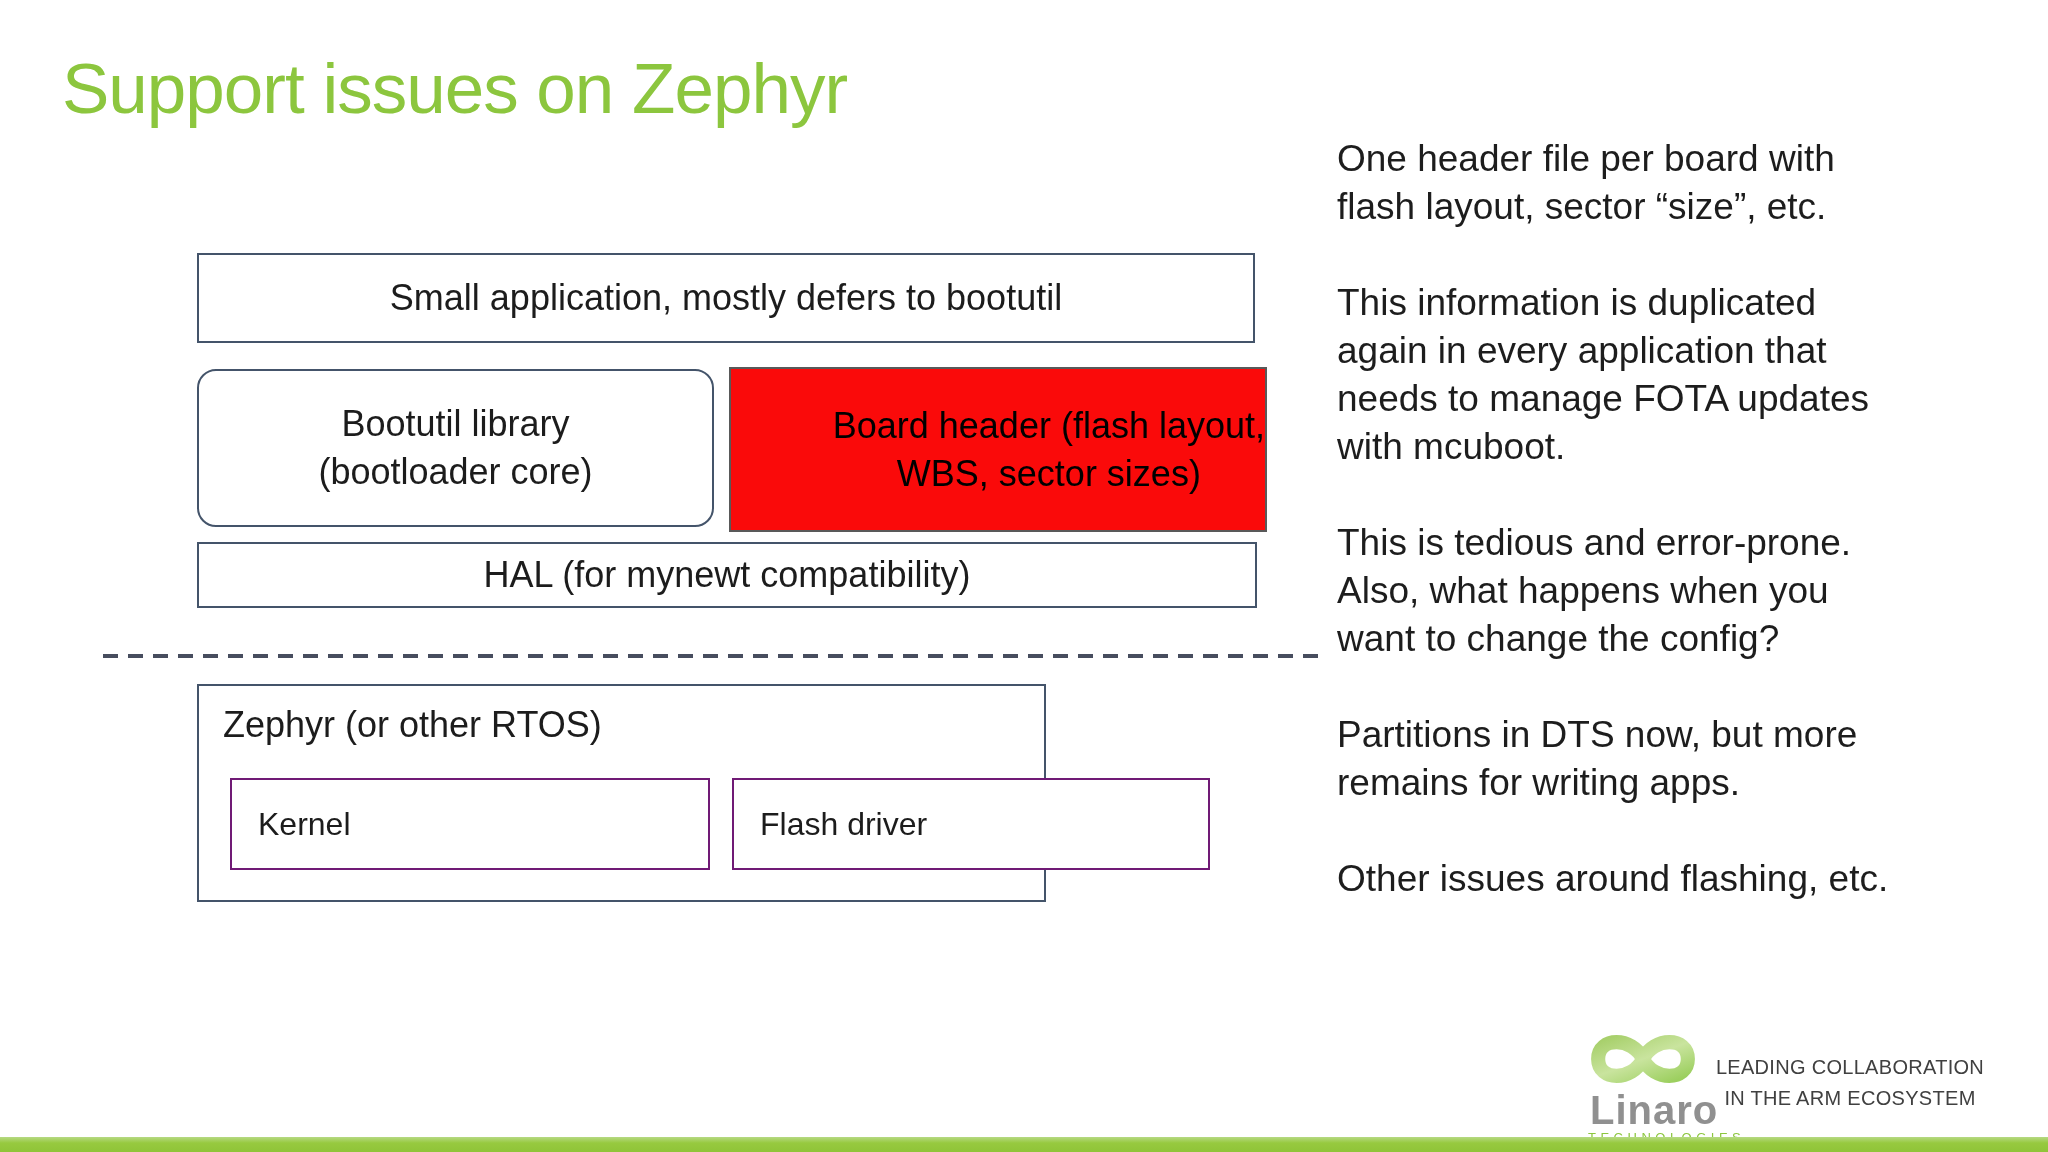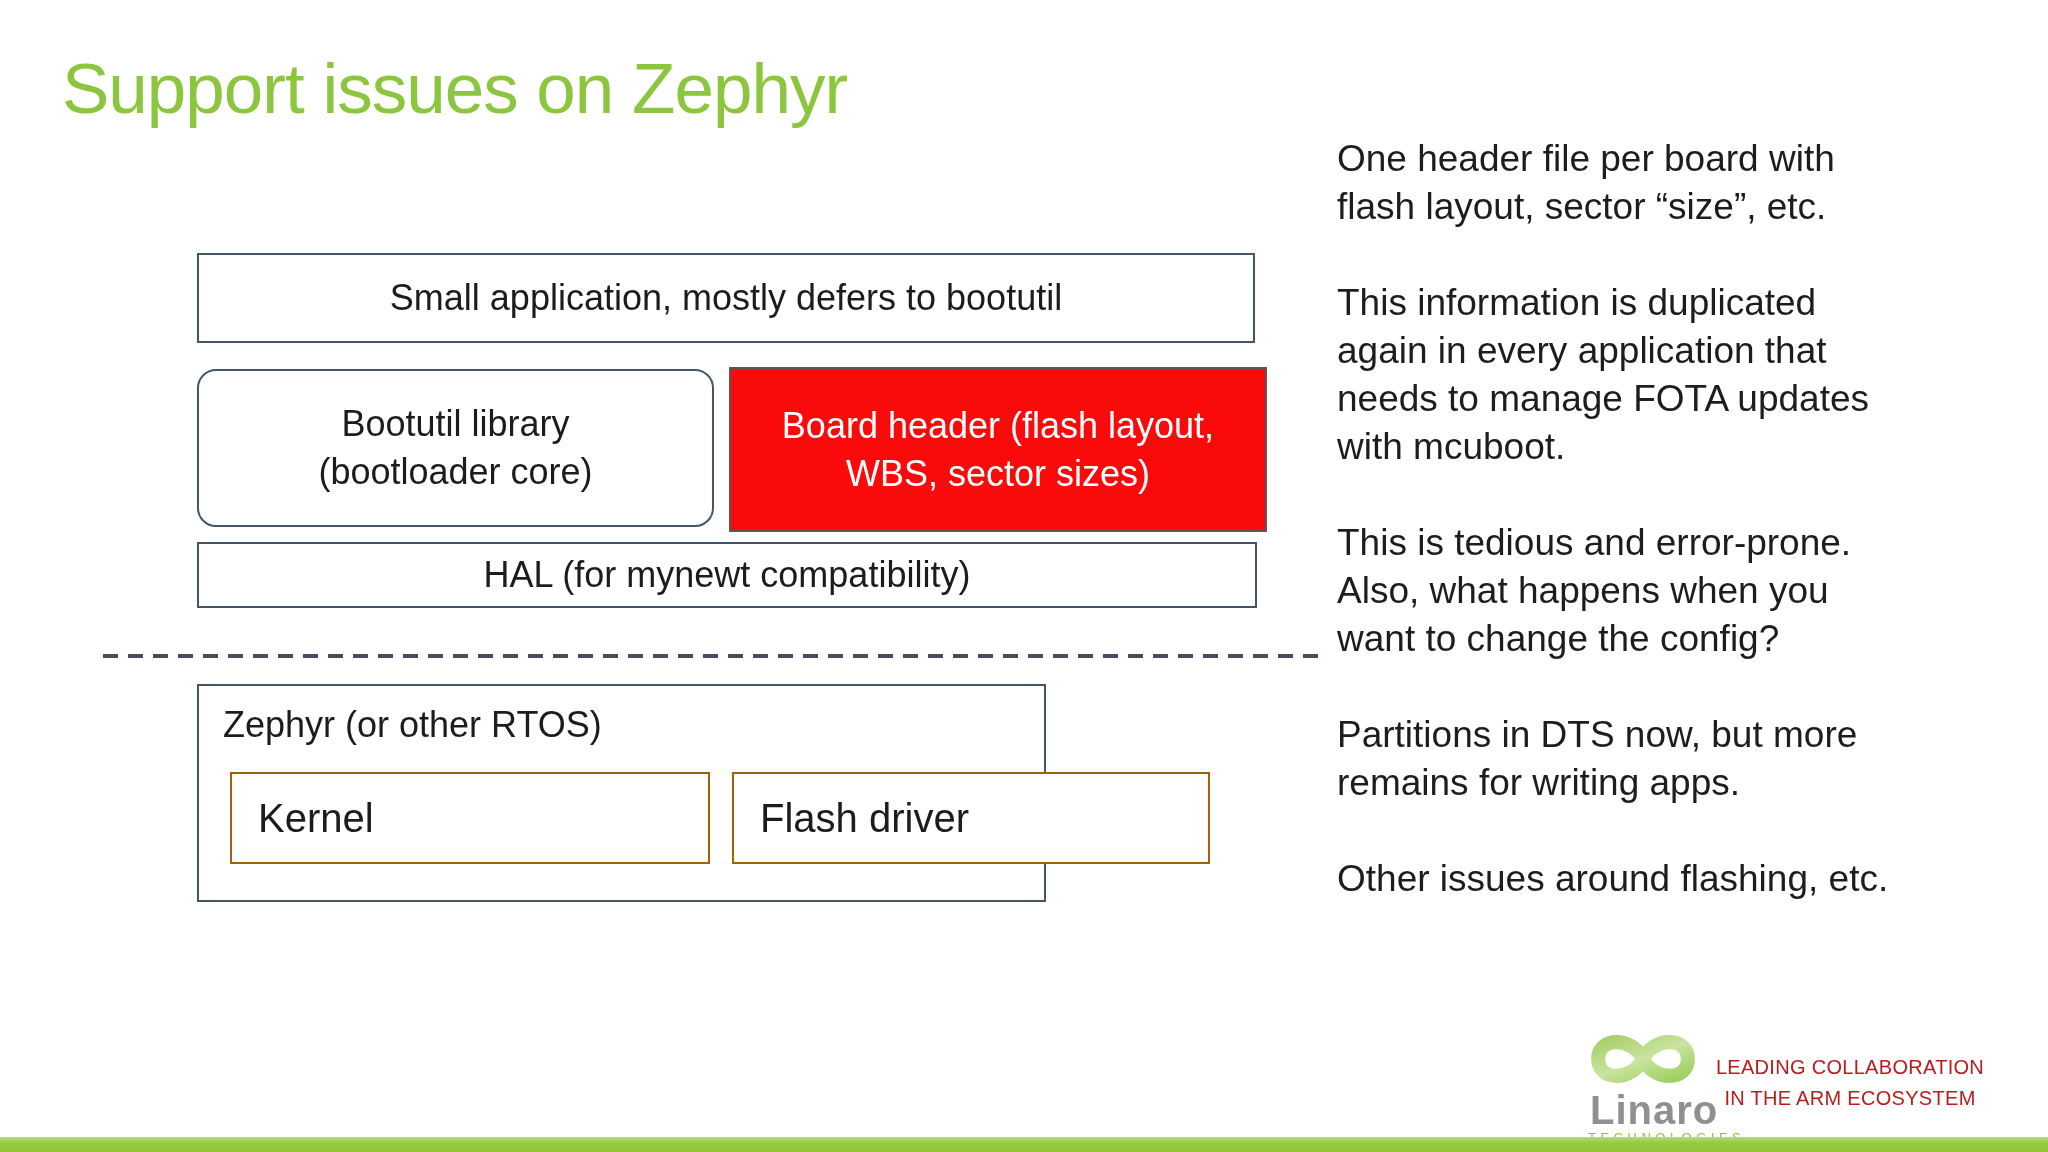--- a/index.html
+++ b/index.html
@@ -20,41 +20,41 @@
 
   
   .box{
     position:absolute;box-sizing:border-box;
     border:2px solid #44546a;background:#ffffff;
     display:flex;align-items:center;justify-content:center;
     text-align:center;font-size:36px;line-height:1.32;color:#1c1c1c;
   }
   .box-app   {left:197px;top:253px;width:1058px;height:90px;}
   .box-bootutil{left:197px;top:369px;width:517px;height:158px;border-radius:19px;}
-  .box-board {left:729px;top:367px;width:538px;height:165px;background:#fa0a0a;border-color:#595959;color:#ffffff;}
+  .box-board {left:729px;top:367px;width:538px;height:165px;background:#fa0a0a;border-color:#595959;color:#000000;justify-content:flex-end;}
   .box-hal   {left:197px;top:542px;width:1060px;height:66px;}
 
   .dashed-divider{
     position:absolute;left:103px;top:654px;width:1215px;height:4px;
     background:repeating-linear-gradient(90deg,#474d5e 0 15px,transparent 15px 25px);
   }
 
   .rtos-container{
     position:absolute;box-sizing:border-box;
     left:197px;top:684px;width:849px;height:218px;
     border:2px solid #44546a;background:#ffffff;
   }
   .rtos-label{
     position:absolute;left:24px;top:18px;font-size:36px;color:#1c1c1c;
   }
   .inner-box{
-    position:absolute;box-sizing:border-box;top:86px;height:92px;
-    border:2px solid #a16207;background:#ffffff;
+    position:absolute;box-sizing:border-box;top:92px;height:92px;
+    border:2px solid #701a75;background:#ffffff;
     display:flex;align-items:center;justify-content:flex-start;
-    padding-left:26px;font-size:40px;color:#1c1c1c;
+    padding-left:26px;font-size:32px;color:#1c1c1c;
   }
   .inner-kernel{left:31px;width:480px;}
   .inner-flash {left:533px;width:478px;}
 
   
   .notes{
     position:absolute;left:1337px;top:135px;width:660px;
     font-size:37px;line-height:48px;color:#1d1d1d;
   }
   .notes p{margin:0 0 48px 0;}
@@ -66,21 +66,21 @@
     position:absolute;left:6px;top:60px;
     font-size:40px;font-weight:bold;color:#909090;letter-spacing:1px;
   }
   .linaro-sub{
     position:absolute;left:4px;top:102px;
     font-size:13px;letter-spacing:4.5px;color:#8cc63e;font-weight:400;
   }
   .footer-tagline{
     position:absolute;left:1700px;top:1052px;width:300px;
     text-align:center;font-size:20px;line-height:31px;
-    color:#b91c1c;letter-spacing:0.3px;font-weight:400;
+    color:#404040;letter-spacing:0.3px;font-weight:400;
   }
 
   .bottom-bar{
     position:absolute;left:0;bottom:0;width:2048px;height:15px;
     background:linear-gradient(180deg,#b6d983 0%,#97c93f 40%,#8fc438 100%);
   }
 </style>
 </head>
 <body>
 

